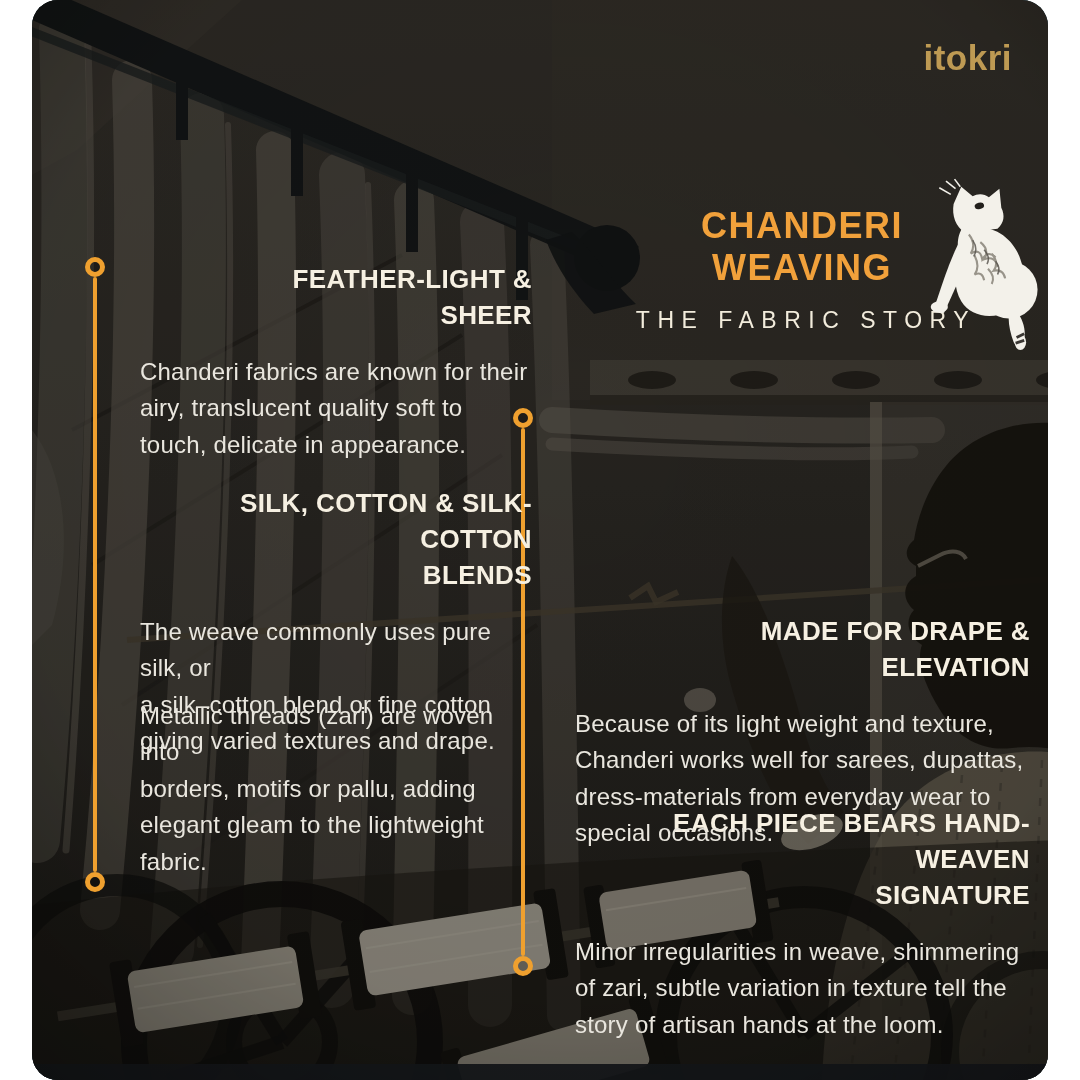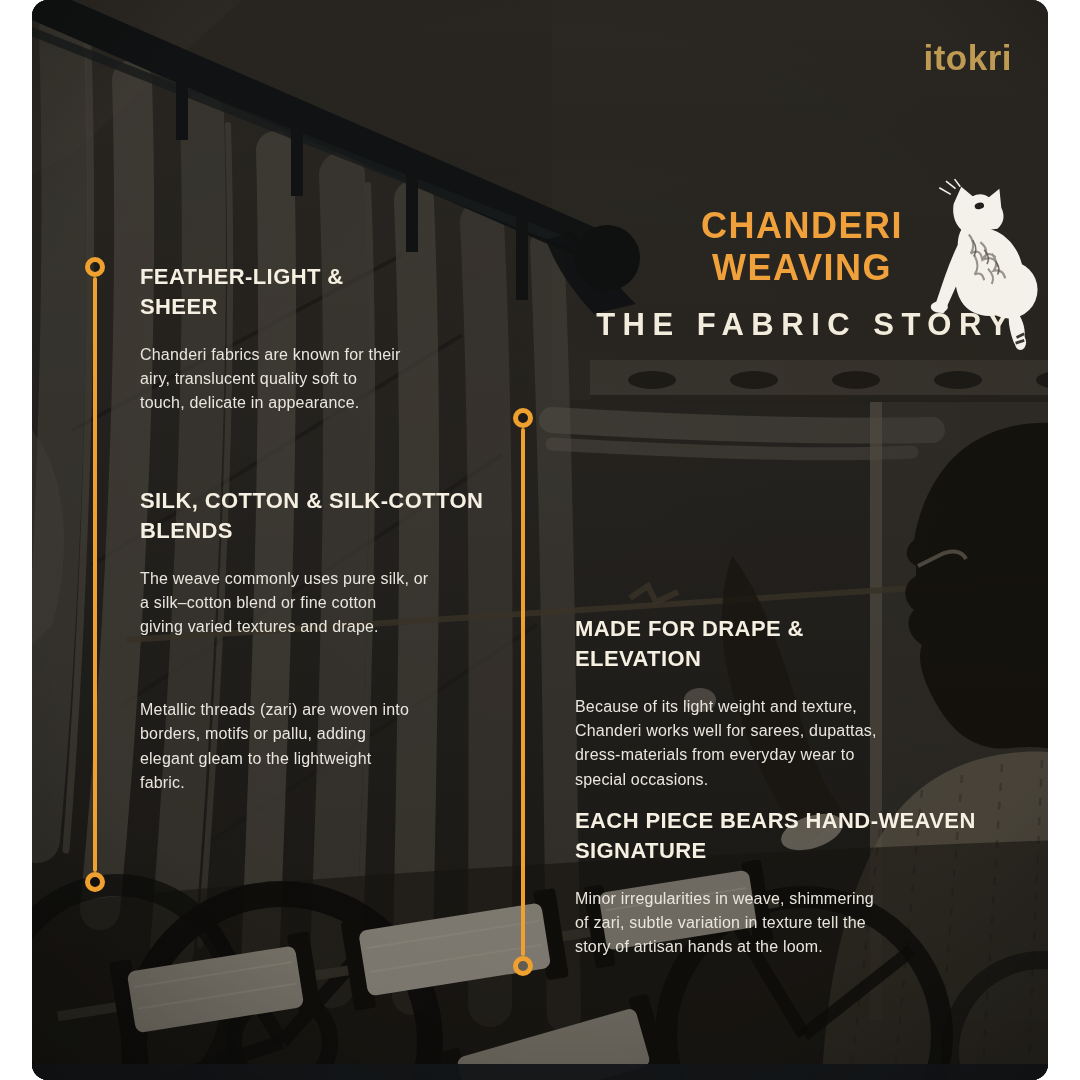--- a/index.html
+++ b/index.html
@@ -1,57 +1,57 @@
 <!DOCTYPE html>
 <html><head>
 <meta charset="utf-8">
 <style>
   html,body{margin:0;padding:0;background:#ffffff;}
   body{font-family:"Liberation Sans", sans-serif;}
   .canvas{
     position:relative;width:1016px;height:1080px;margin:0 auto;
-    background:#0c4a6e;border-radius:16px;overflow:hidden;
+    background:#0c4a6e;border-radius:26px;overflow:hidden;
   }
   .bg-art{position:absolute;inset:0;width:1080px;height:1080px;display:block;}
   
   .logo{
     position:absolute;top:38px;right:36px;
     font-size:35px;font-weight:700;color:#BE9A53;letter-spacing:.5px;
   }
   
   .title-block{position:absolute;left:545px;top:200px;width:450px;text-align:center;}
   .title{
     margin:5px;color:#F1A13B;font-size:36px;font-weight:700;letter-spacing:1.5px;
     line-height:1.16;white-space:pre-line;
   }
   .subtitle{
-    margin-top:18px;color:#F2ECDC;font-size:31px;font-weight:700;
+    margin-top:18px;color:#F2ECDC;font-size:23px;font-weight:400;
     letter-spacing:7.5px;padding-left:8px;
   }
   .cat{position:absolute;left:893px;top:178px;width:124px;height:174px;}
   
   .tl-line{position:absolute;width:4px;background:#EFA02F;border-radius:2px;}
   .tl-line.left{left:61px;top:277px;height:595px;}
   .tl-line.right{left:489px;top:428px;height:528px;}
   .tl-dot{
     position:absolute;width:10px;height:10px;border:5px solid #EFA02F;
     border-radius:50%;background:rgba(10,9,8,.25);
   }
   .tl-dot.l-top{left:53px;top:257px;}
   .tl-dot.l-bot{left:53px;top:872px;}
   .tl-dot.r-top{left:481px;top:408px;}
   .tl-dot.r-bot{left:481px;top:956px;}
   
   .section{position:absolute;}
   .section h3{
-    margin:0;color:#F6F0E2;font-size:22px;font-weight:700;
-    letter-spacing:.4px;line-height:1.38;white-space:pre-line;
+    margin:0;color:#F6F0E2;font-size:26px;font-weight:700;
+    letter-spacing:.4px;line-height:1.38;white-space:pre-line;text-align:right;
   }
   .section p{
-    margin:20px 0 0 0;color:#E9E6DE;font-size:16px;font-weight:400;
+    margin:20px 0 0 0;color:#E9E6DE;font-size:24px;font-weight:400;
     line-height:1.52;white-space:pre-line;letter-spacing:.2px;
   }
   .sec-l{left:108px;width:392px;}
   .sec-r{left:543px;width:455px;}
   .sec-l1{top:262px;} .sec-l2{top:474px;margin-top:12px;} .sec-l3{top:678px;}
   .sec-r1{top:450px;} .sec-r2{top:614px;} .sec-r3{top:806px;}
 </style>
 </head>
 <body>
 

